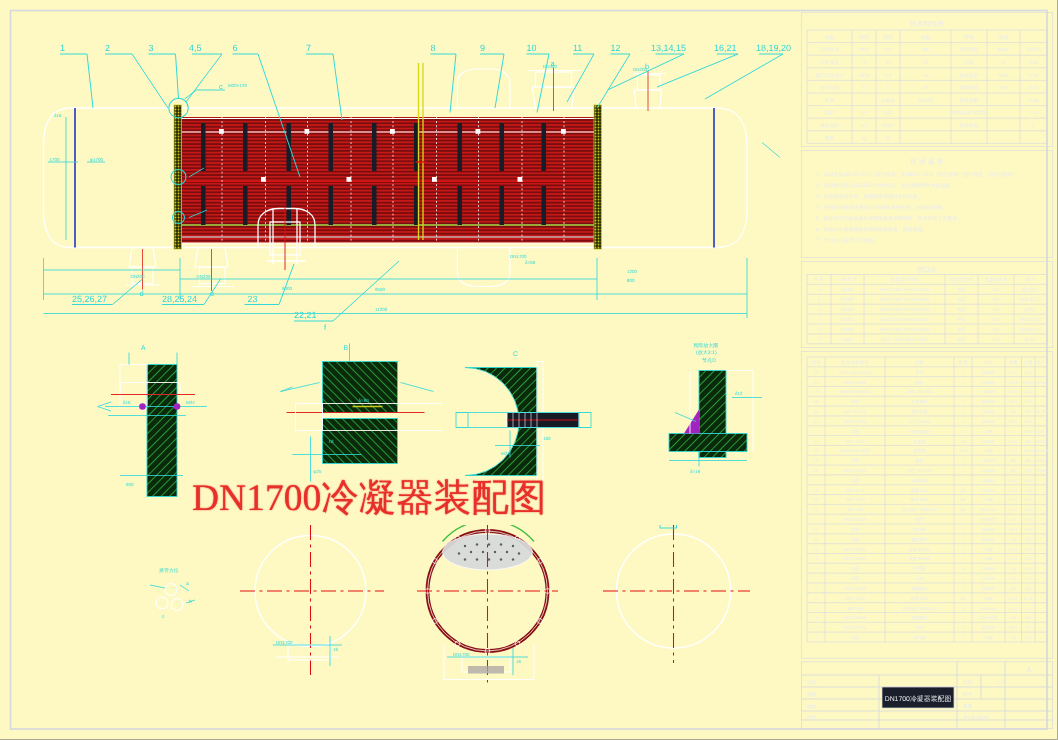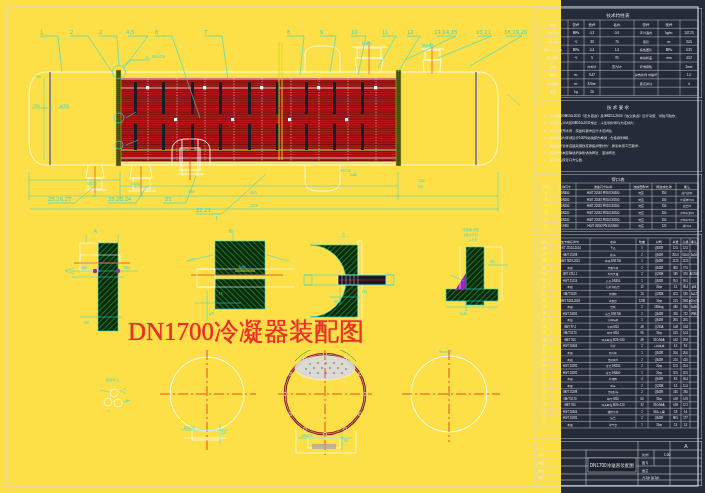--- a/index.html
+++ b/index.html
@@ -1,17 +1,17 @@
 <!DOCTYPE html>
 <html><head>
 <meta charset="utf-8">
 <style>
   html,body{margin:0;padding:0;background:#252b38;}
   body{width:705px;height:493px;overflow:hidden;font-family:"Liberation Sans",sans-serif;}
-  #sheet{position:relative;width:561px;height:493px;background:#fde047;}
+  #sheet{position:relative;width:705px;height:493px;background:#fef9c3;}
   .abs{position:absolute;}
   svg{display:block;}
   .txt-cyan{fill:#2fd8d8;font-family:"Liberation Sans",sans-serif;}
   .txt-white{fill:#e8eaee;font-family:"Liberation Sans",sans-serif;}
   .title-red{
     position:absolute;
     color:#e8302a;
     font-family:"Liberation Serif",serif;
     font-size:25px;
     letter-spacing:0px;

